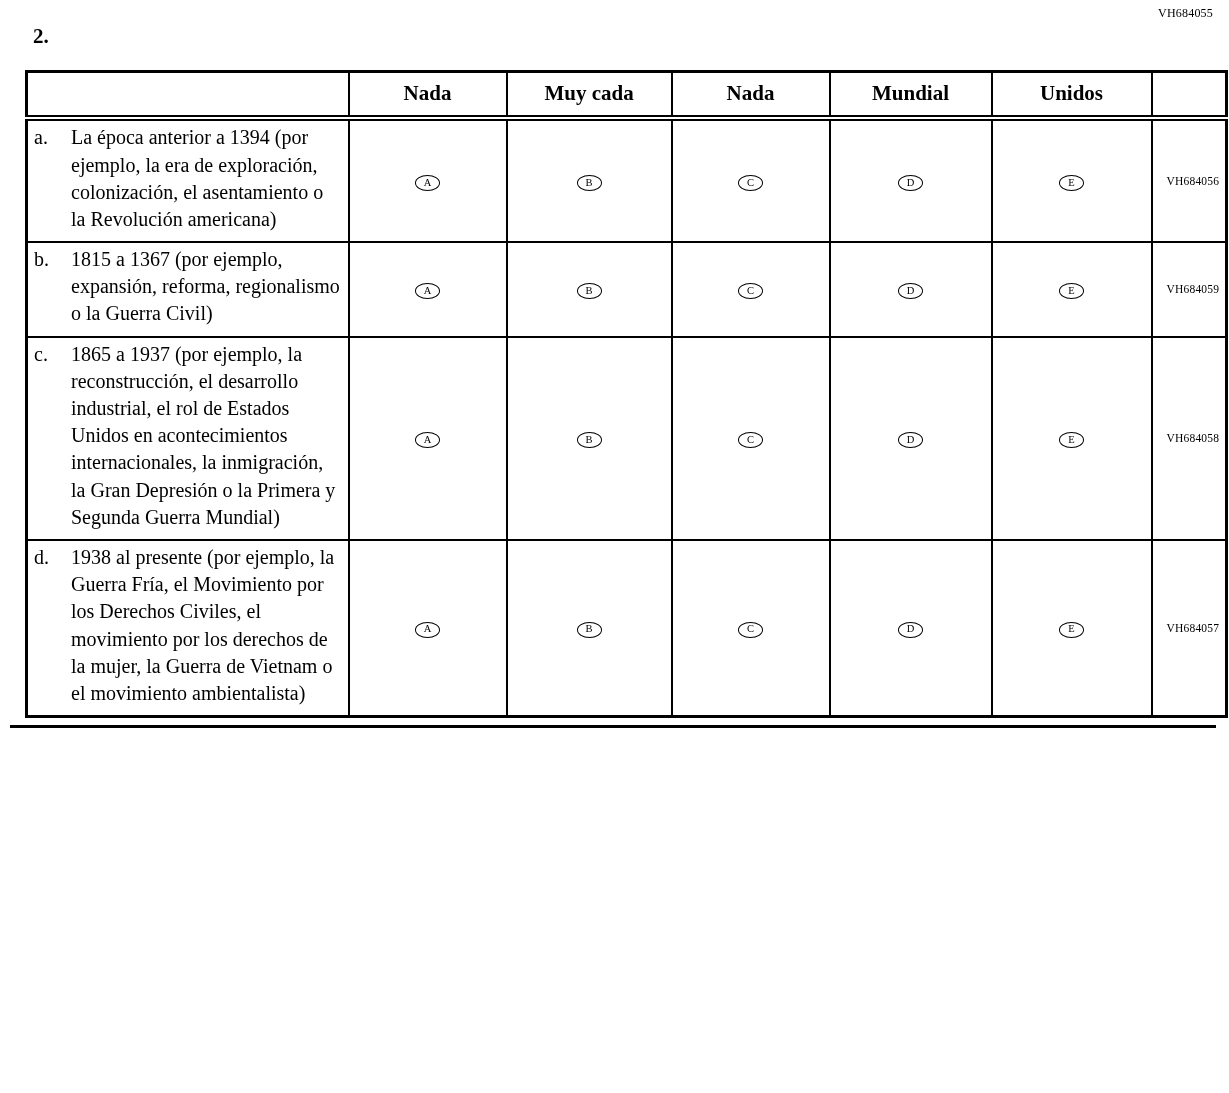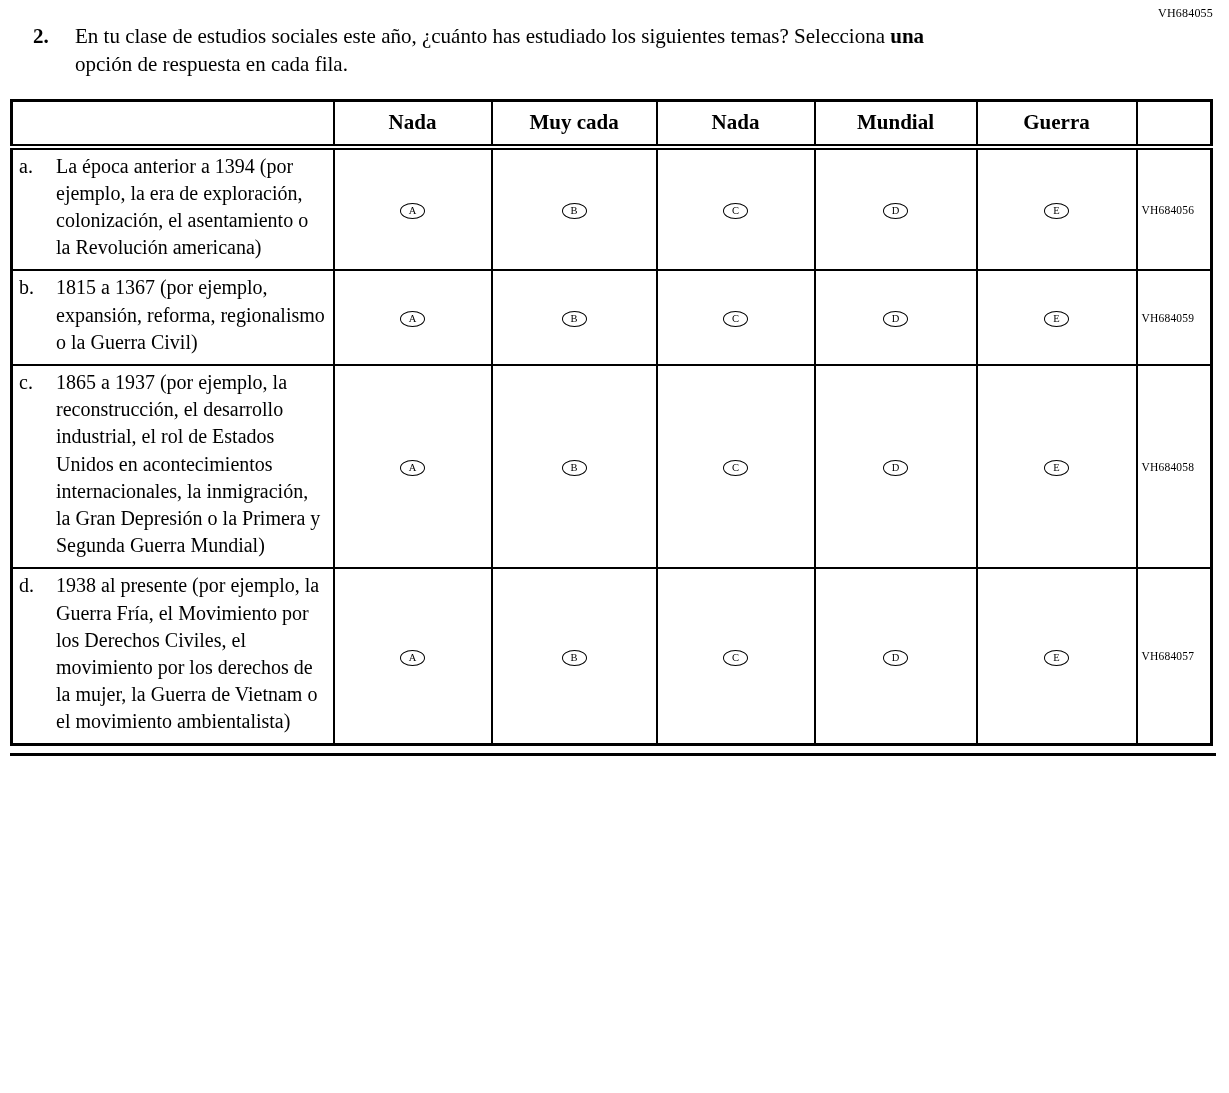--- a/index.html
+++ b/index.html
@@ -35,21 +35,21 @@
     width: 42px;
     flex: none;
   }
   .q-text {
     max-width: 905px;
   }
   .survey-table {
     border-collapse: collapse;
     table-layout: fixed;
     width: 1200px;
-    margin: 20px 0 0 10px;
+    margin: 20px 0 0 25px;
     border: 3px solid #000;
   }
   .survey-table th,
   .survey-table td {
     border: 2px solid #000;
   }
   .survey-table thead th {
     font-size: 21px;
     font-weight: bold;
     padding: 8px 4px 9px 4px;
@@ -85,61 +85,60 @@
     border: 1.5px solid #000;
     border-radius: 50%;
     font-size: 10.5px;
     line-height: 1;
     cursor: pointer;
     user-select: none;
   }
   .code-cell {
     vertical-align: middle;
     text-align: left;
-    padding-left: 4px;
+    padding-left: 14px;
     font-size: 11.5px;
     letter-spacing: 0.2px;
   }
   .bottom-rule {
     width: 1206px;
     border-top: 3px solid #000;
     margin: 7px 0 0 10px;
     height: 0;
   }
 </style>
 </head>
 <body>
 
 <div class="page">
 
   <div class="page-code">VH684055</div>
 
   <div class="question">
     <span class="q-num">2.</span>
-    <div class="q-text"><span>En tu clase de estudios sociales este año, ¿cuánto has estudiado los siguientes temas? Selecciona </span><b>una</b><span> opción de respuesta en cada fila.</span></div>
   </div>
 
   <table class="survey-table">
     <colgroup>
       <col style="width:322px">
       <col style="width:158px">
       <col style="width:165px">
       <col style="width:158px">
       <col style="width:162px">
       <col style="width:160px">
       <col style="width:75px">
     </colgroup>
     <thead>
       <tr>
         <th></th>
         <th>Nada</th>
         <th>Muy cada</th>
         <th>Nada</th>
         <th>Mundial</th>
-        <th>Guerra</th>
+        <th>Unidos</th>
         <th></th>
       </tr>
     </thead>
     <tbody>
 
       <tr>
         <td class="item-cell">
           <div class="item-inner">
             <span class="item-letter">a.</span>
             <span class="item-text">La época anterior a 1394 (por ejemplo, la era de exploración, colonización, el asentamiento o la Revolución americana)</span>

